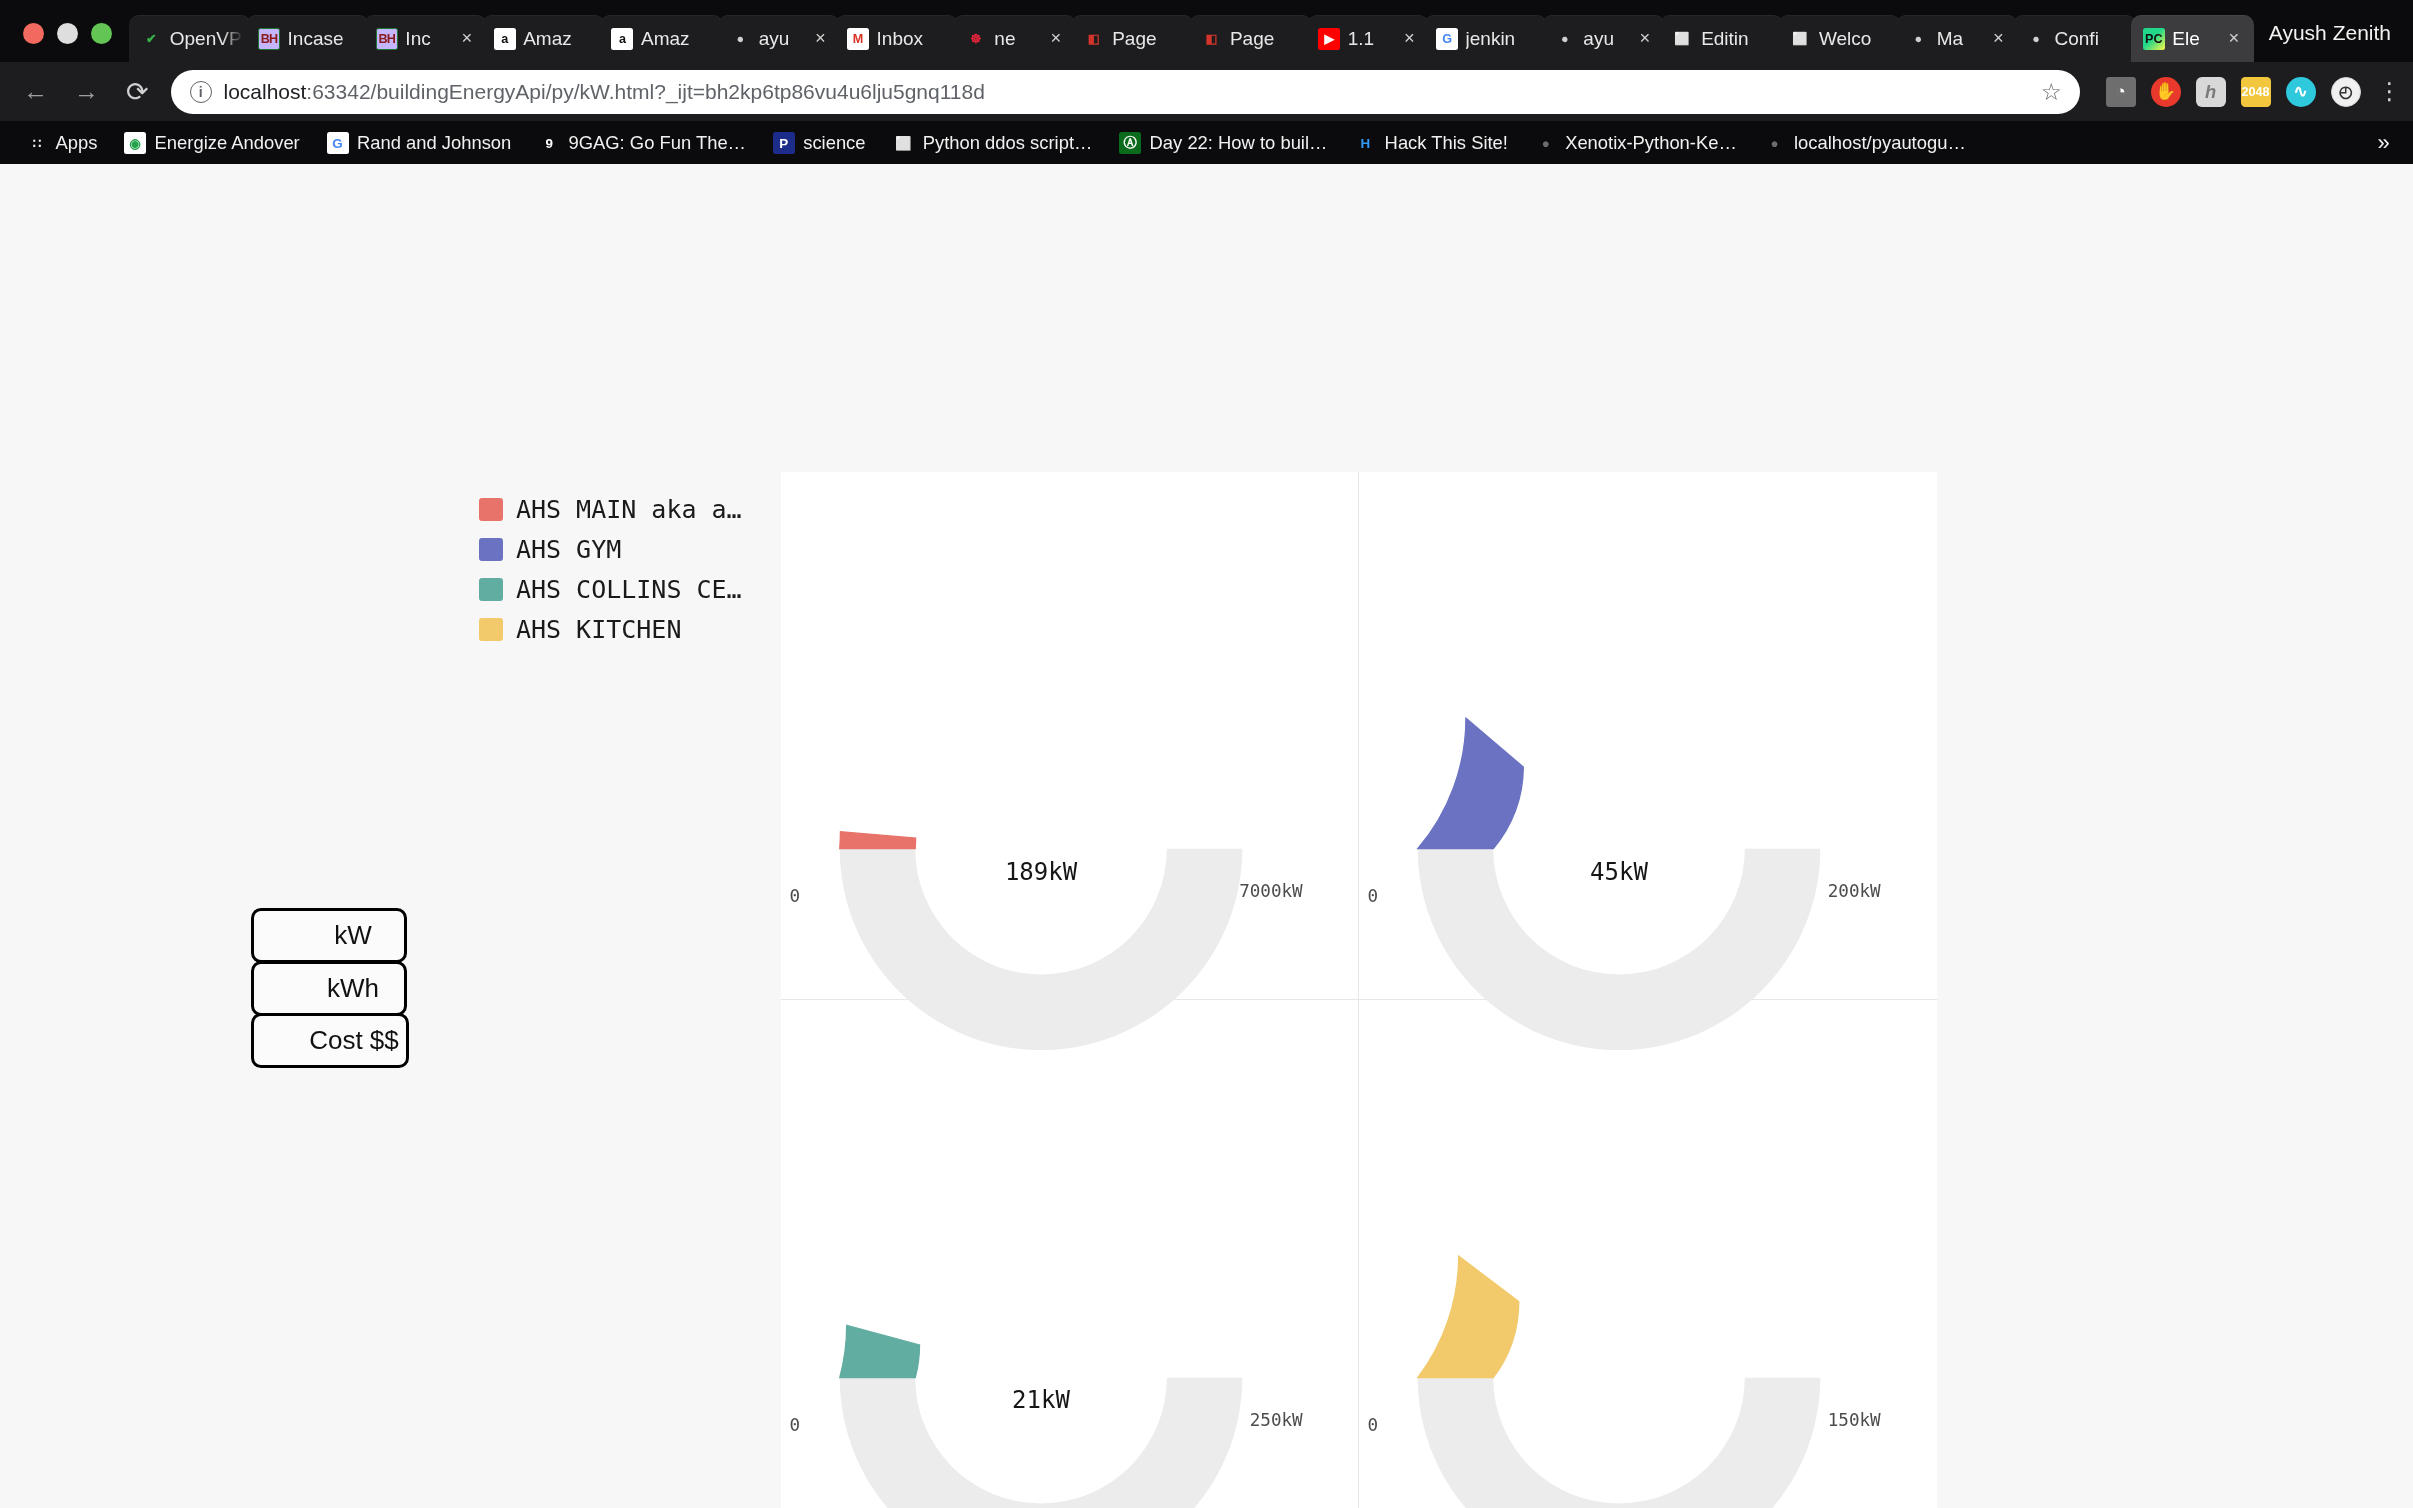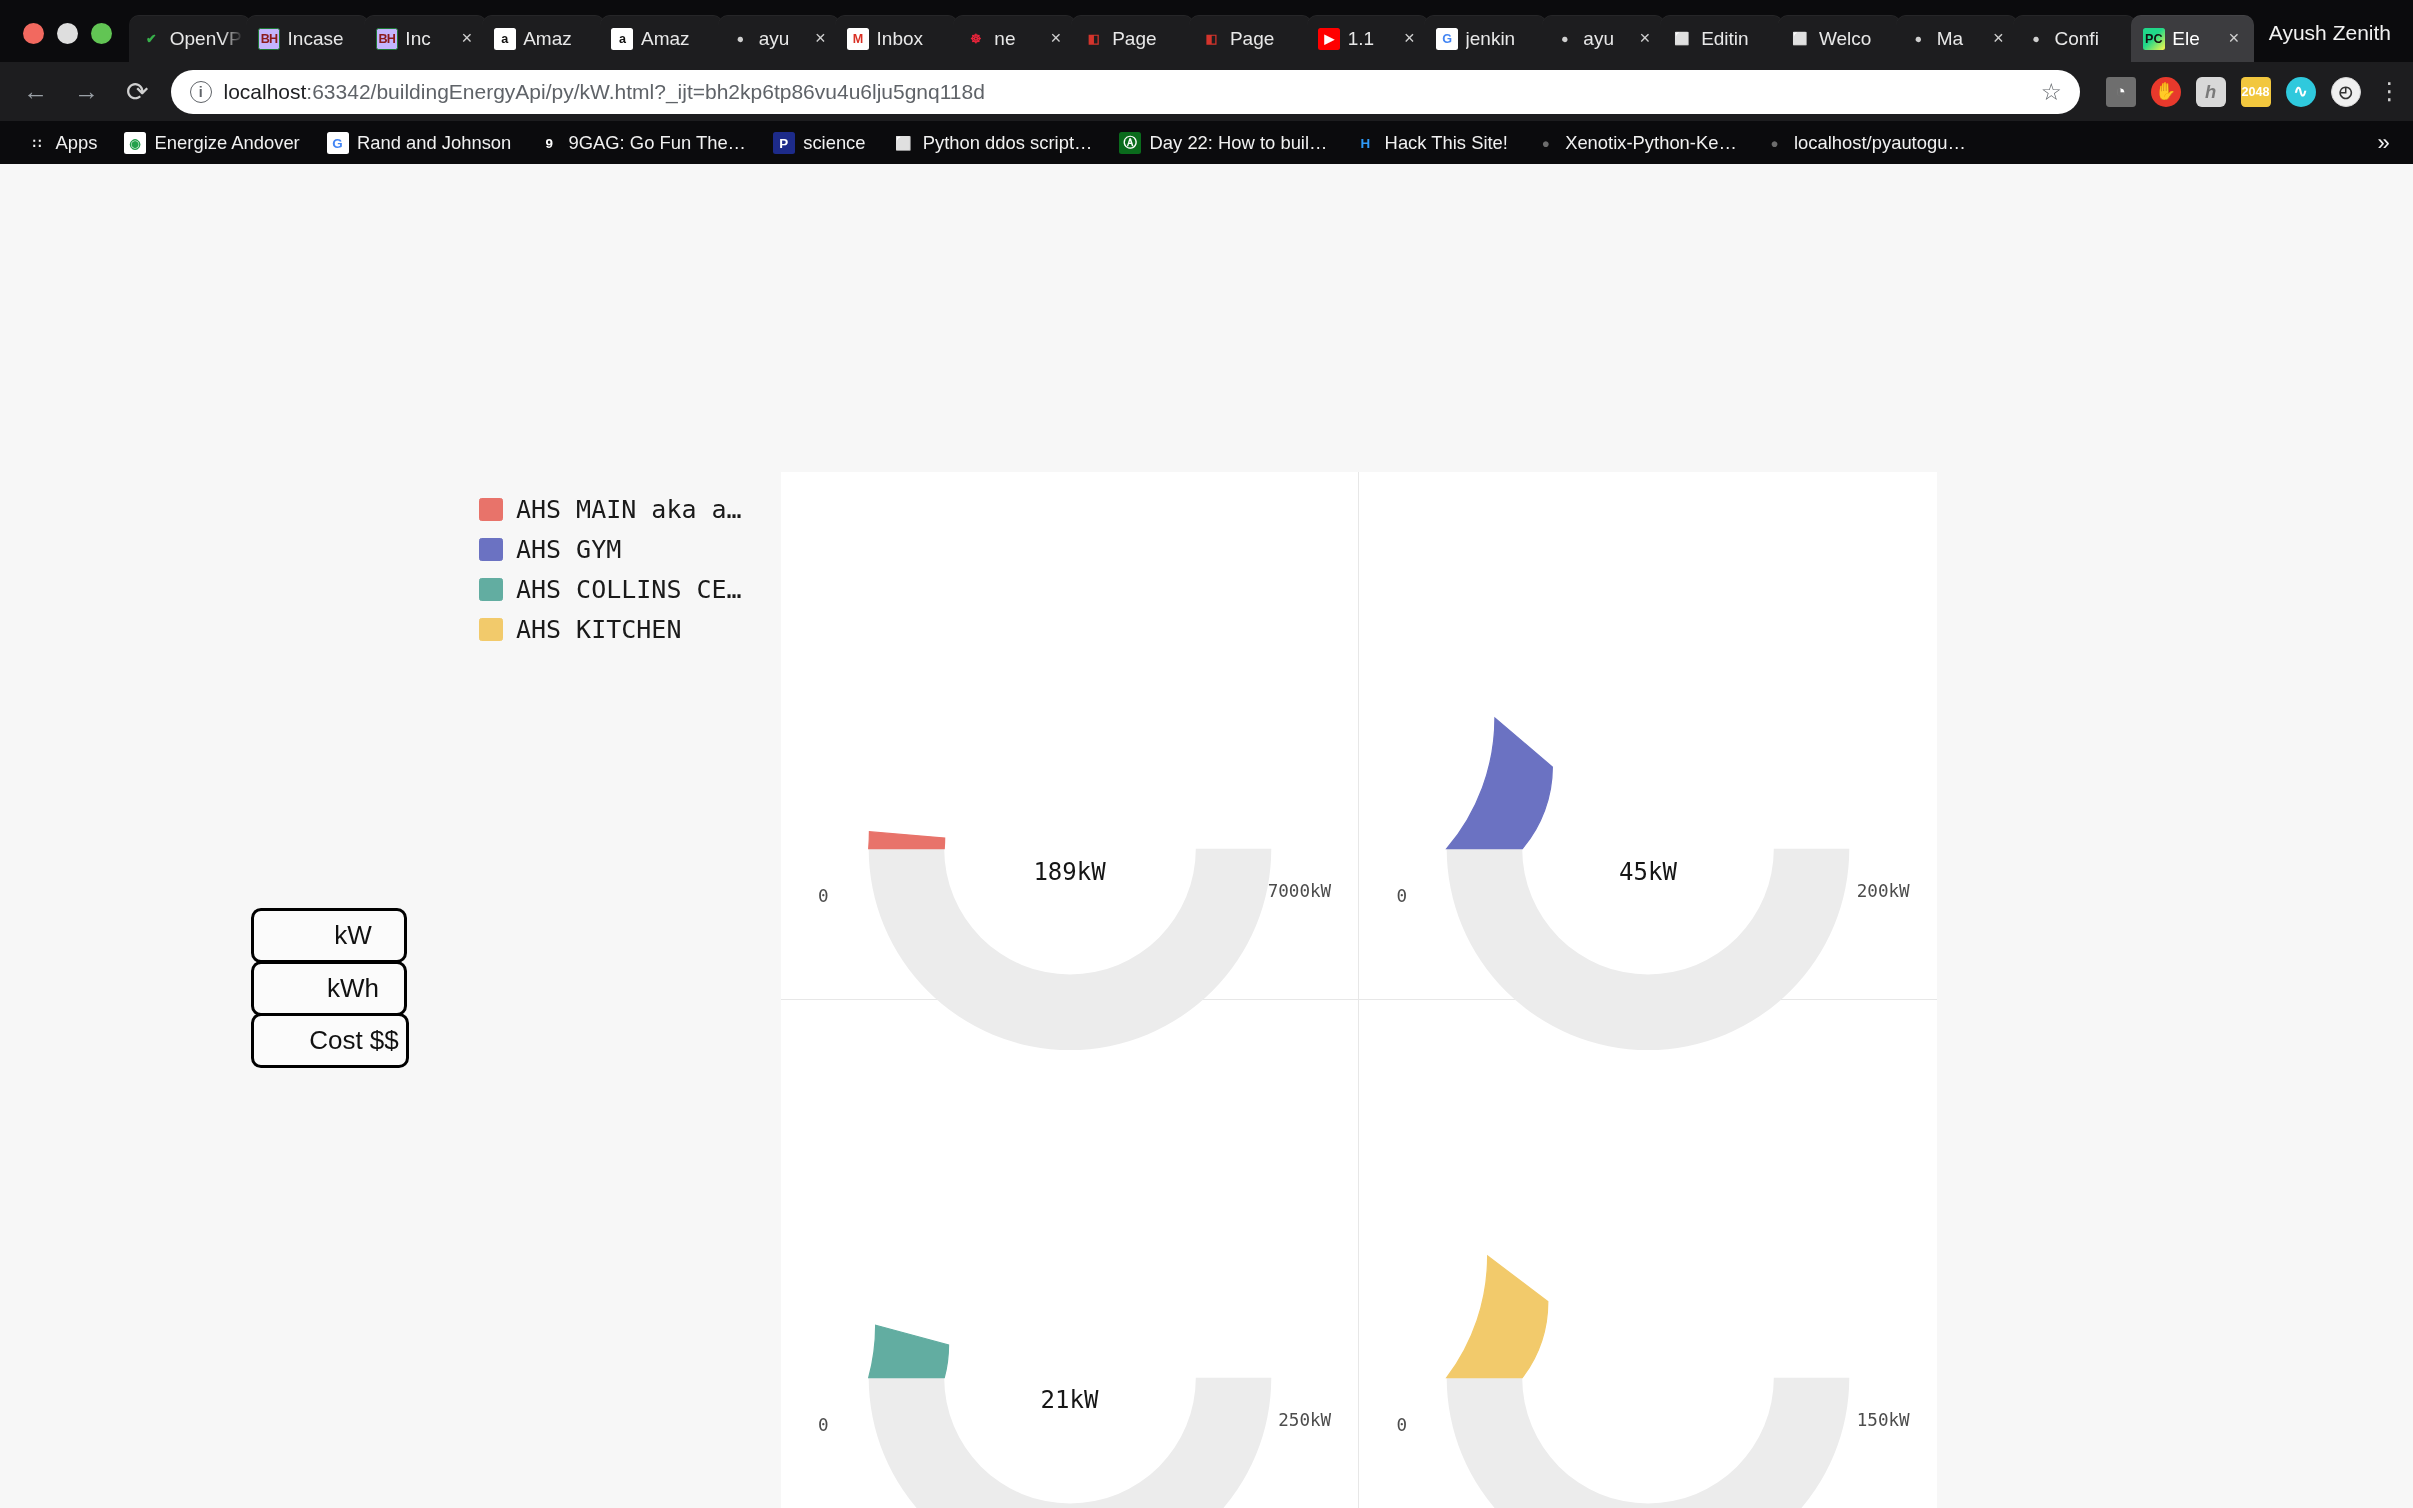--- a/index.html
+++ b/index.html
@@ -237,21 +237,21 @@
     position: absolute;
     left: 781px; top: 308px;
     width: 1156px; height: 1056px;
     background: #ffffff;
     display: grid;
     grid-template-columns: 1fr 1fr;
     grid-template-rows: 1fr 1fr;
   }
   .gauge-cell {
     position: relative;
-    display: flex; align-items: center; justify-content: center; text-decoration: underline;
+    display: flex; align-items: center;  text-decoration: underline;
   }
   .gauge-cell.b-right { border-right: 0.8px solid #e7e7e7; }
   .gauge-cell.b-bottom { border-bottom: 0.8px solid #e7e7e7; }
 
   .gauge { position: relative; width: 520px; height: 277px; }
   .gauge svg { display: block; width: 520px; height: 277px; overflow: visible;}
   .gauge-value {
     position: absolute;
     left: 0; right: 0;
     bottom: -11.7px;

